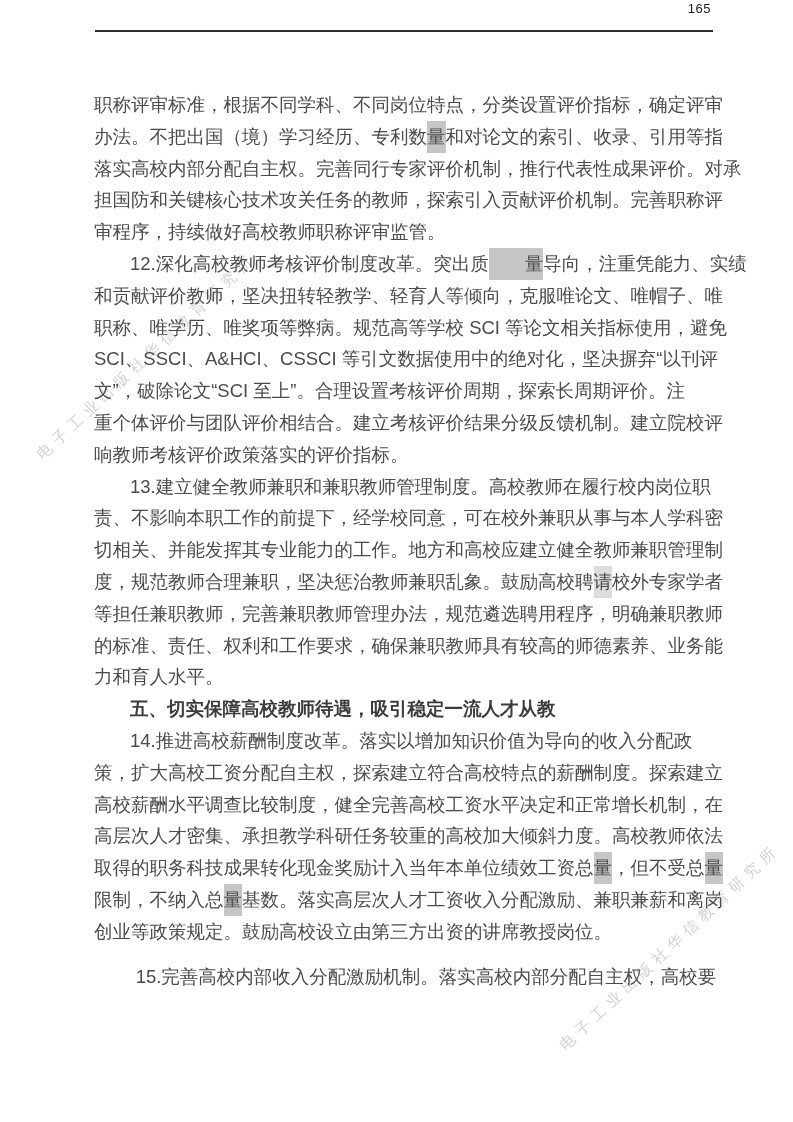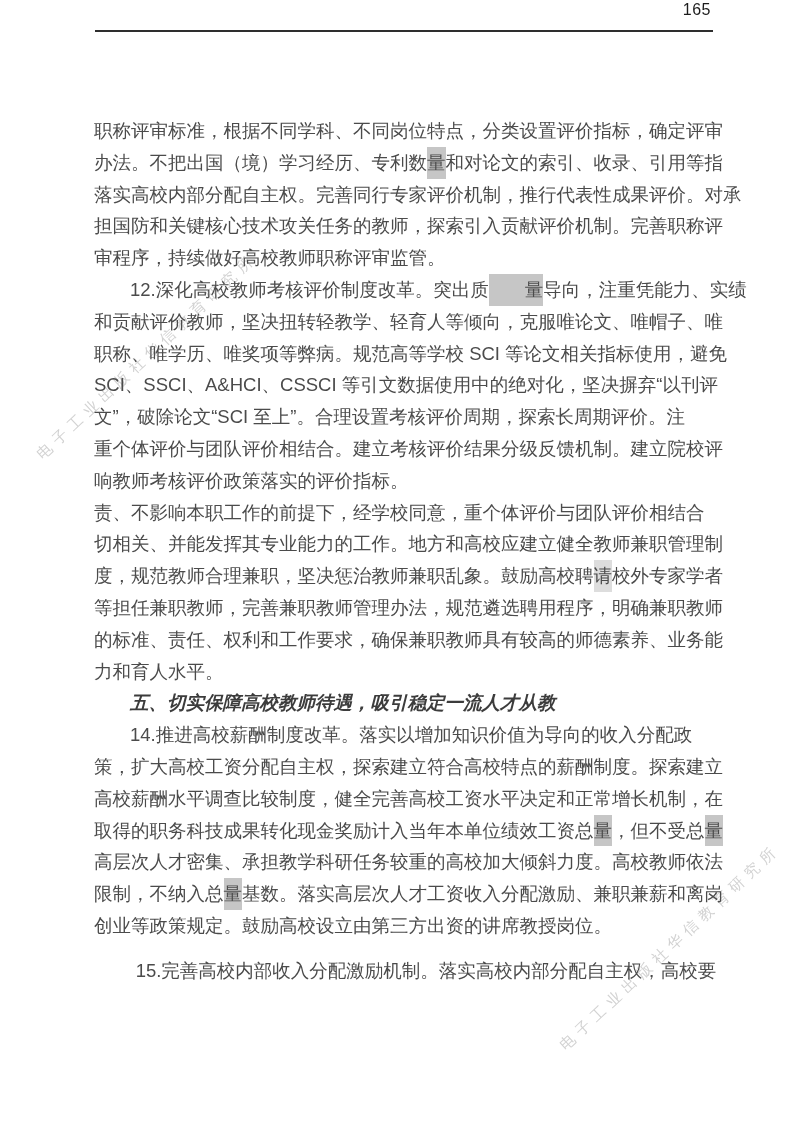--- a/index.html
+++ b/index.html
@@ -5,55 +5,54 @@
   html,body{margin:0;padding:0;background:#ffffff;}
   .page{
     position:relative;
     width:793px;height:1122px;
     background:var(--background,#fff);
     overflow:hidden;
     font-family:"Liberation Sans","DejaVu Sans",sans-serif;
   }
   .page-number{
     position:absolute;top:1px;right:82px;
-    font-size:16px;color:var(--page_number,#1c1c1c);
+    font-size:13px;color:var(--page_number,#1c1c1c);
     letter-spacing:0.5px;
   }
   .header-rule{
     position:absolute;left:95px;top:30px;
     width:618px;height:2px;
     background:var(--rule,#2e2e2e);
   }
   .watermark{
     position:absolute;z-index:0;
     white-space:nowrap;
     font-size:15px;letter-spacing:6px;
     color:var(--watermark,#d2d2d2);
     transform:rotate(-43deg);
     transform-origin:center center;
     user-select:none;
   }
   .watermark.wm-top-left{left:0px;top:347px;}
   .watermark.wm-bottom-right{left:523px;top:938px;}
   .document-body{
     position:absolute;z-index:1;
-    left:94px;top:115px;width:628px;
+    left:94px;top:89px;width:628px;
   }
   .para{margin:0;}
   .para.extra-space{margin-top:13px;text-align:center;}
   .line{
     line-height:31.8px;
     font-size:18.5px;
     color:var(--text,#4b4b4b);
     white-space:nowrap;
   }
   .para.heading .line{
     font-weight:bold;
     color:var(--heading,#3c3c3c);
-    font-style:italic;
   }
   .line.indent{text-indent:36px;}
   .glyph-box{display:inline-block;}
 </style>
 </head>
 <body>
 
 <div class="page">
   <div class="page-number">165</div>
   <div class="header-rule"></div>
@@ -70,36 +69,37 @@
       <div class="para body">
         <div class="line indent">12.深化高校教师考核评价制度改革。突出质<span class="glyph-box" style="background: rgb(198, 198, 198);">量</span>导向，注重凭能力、实绩</div>
         <div class="line">和贡献评价教师，坚决扭转轻教学、轻育人等倾向，克服唯论文、唯帽子、唯</div>
         <div class="line">职称、唯学历、唯奖项等弊病。规范高等学校 SCI 等论文相关指标使用，避免</div>
         <div class="line">SCI、SSCI、A&amp;HCI、CSSCI 等引文数据使用中的绝对化，坚决摒弃“以刊评</div>
         <div class="line">文”，破除论文“SCI 至上”。合理设置考核评价周期，探索长周期评价。注</div>
         <div class="line">重个体评价与团队评价相结合。建立考核评价结果分级反馈机制。建立院校评</div>
         <div class="line">响教师考核评价政策落实的评价指标。</div>
       </div>
       <div class="para body">
-        <div class="line">责、不影响本职工作的前提下，经学校同意，重个体评价与团队评价相结合</div>
+        <div class="line indent">13.建立健全教师兼职和兼职教师管理制度。高校教师在履行校内岗位职</div>
+        <div class="line">责、不影响本职工作的前提下，经学校同意，可在校外兼职从事与本人学科密</div>
         <div class="line">切相关、并能发挥其专业能力的工作。地方和高校应建立健全教师兼职管理制</div>
         <div class="line">度，规范教师合理兼职，坚决惩治教师兼职乱象。鼓励高校聘<span class="glyph-box" style="background: rgb(221, 221, 221);">请</span>校外专家学者</div>
         <div class="line">等担任兼职教师，完善兼职教师管理办法，规范遴选聘用程序，明确兼职教师</div>
         <div class="line">的标准、责任、权利和工作要求，确保兼职教师具有较高的师德素养、业务能</div>
         <div class="line">力和育人水平。</div>
       </div>
       <div class="para heading">
         <div class="line indent">五、切实保障高校教师待遇，吸引稳定一流人才从教</div>
       </div>
       <div class="para body">
         <div class="line indent">14.推进高校薪酬制度改革。落实以增加知识价值为导向的收入分配政</div>
         <div class="line">策，扩大高校工资分配自主权，探索建立符合高校特点的薪酬制度。探索建立</div>
         <div class="line">高校薪酬水平调查比较制度，健全完善高校工资水平决定和正常增长机制，在</div>
+        <div class="line">高层次人才密集、承担教学科研任务较重的高校加大倾斜力度。高校教师依法</div>
         <div class="line">取得的职务科技成果转化现金奖励计入当年本单位绩效工资总<span class="glyph-box" style="background: rgb(198, 198, 198);">量</span>，但不受总<span class="glyph-box" style="background: rgb(198, 198, 198);">量</span></div>
-        <div class="line">高层次人才密集、承担教学科研任务较重的高校加大倾斜力度。高校教师依法</div>
         <div class="line">限制，不纳入总<span class="glyph-box" style="background: rgb(198, 198, 198);">量</span>基数。落实高层次人才工资收入分配激励、兼职兼薪和离岗</div>
         <div class="line">创业等政策规定。鼓励高校设立由第三方出资的讲席教授岗位。</div>
       </div>
       <div class="para body extra-space">
         <div class="line indent">15.完善高校内部收入分配激励机制。落实高校内部分配自主权，高校要</div>
       </div>
     </div>
 </div>
 
 </body></html>

